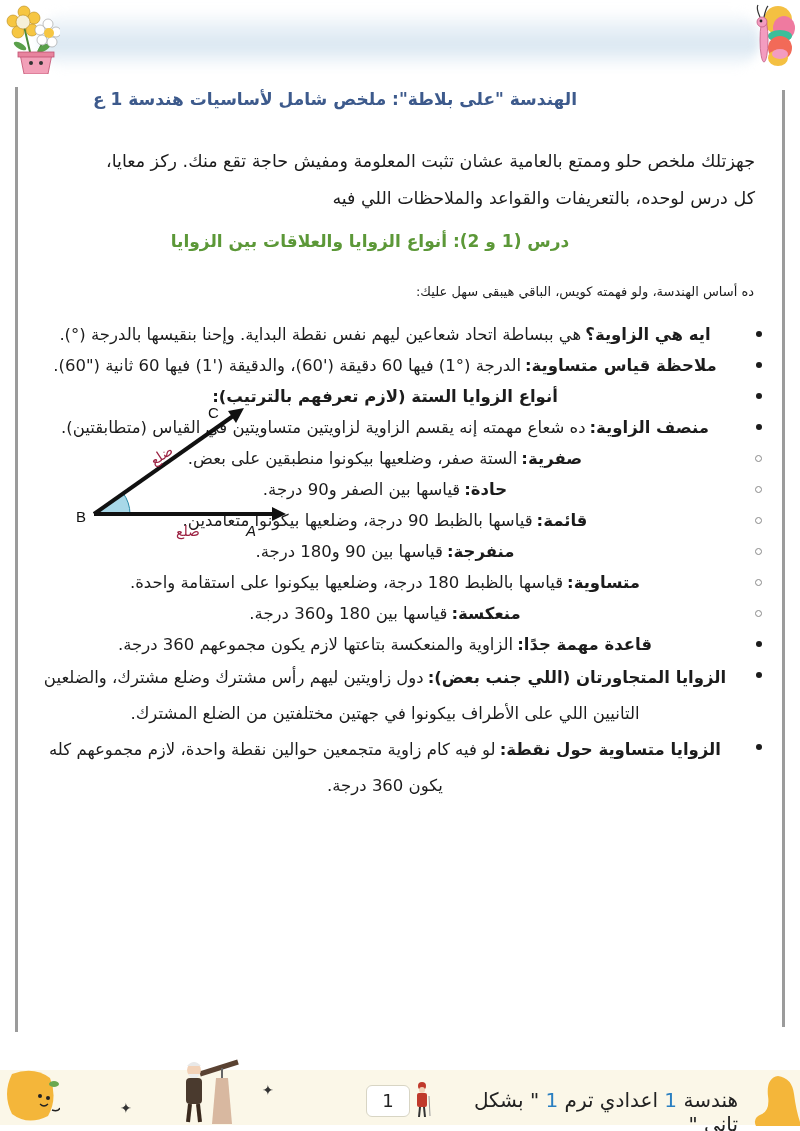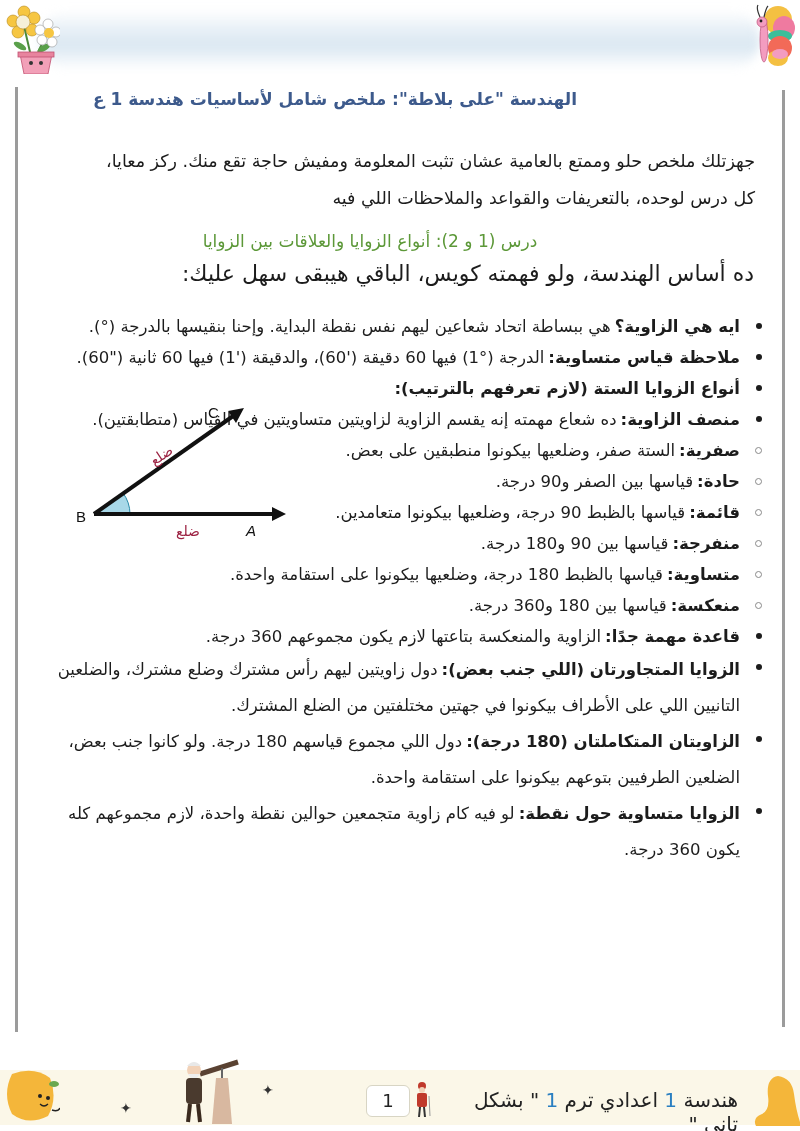--- a/index.html
+++ b/index.html
@@ -21,26 +21,26 @@
   .content {
     position: absolute; left: 30px; top: 84px; width: 740px;
     direction: rtl; text-align: right;
   }
   .doc-title {
     color: #3d5a8c; font-weight: bold; font-size: 17px; text-align: center;
     margin-right: 130px; height: 30px; line-height: 30px;
   }
   .intro { font-size: 17.5px; line-height: 37px; margin-top: 29px; padding-right: 15px; }
   .lesson-title {
-    color: #5c9838; font-weight: normal; font-size: 17px; text-align: center;
+    color: #5c9838; font-weight: bold; font-size: 17px; text-align: center;
     margin-top: 8px; margin-right: 60px; height: 32px; line-height: 32px;
   }
-  .lead { font-size: 22px; line-height: 30px; margin-top: 2px; padding-right: 16px; }
-
-  ul.items { list-style: none; margin-top: 22px; }
+  .lead { font-size: 13px; line-height: 30px; margin-top: 20px; padding-right: 16px; }
+
+  ul.items { list-style: none; margin-top: 12px; text-align: center; }
   ul.items li {
     position: relative; font-size: 16.5px; line-height: 31px; padding-right: 30px;
   }
   ul.items li .bullet {
     position: absolute; right: 8px; top: 12px; width: 6px; height: 6px; border-radius: 50%;
     background: #1c1c1c;
   }
   ul.items li.sub .bullet {
     background: transparent; border: 1px solid #8a8a8a; width: 7px; height: 7px; top: 12px;
   }
@@ -136,21 +136,20 @@
     <li><span class="bullet"></span><b>أنواع الزوايا الستة (لازم تعرفهم بالترتيب):</b></li>
     <li><span class="bullet"></span><b>منصف الزاوية:</b><span class="sp"></span><span>ده شعاع مهمته إنه يقسم الزاوية لزاويتين متساويتين في القياس (متطابقتين).</span></li>
     <li class="sub"><span class="bullet"></span><b>صفرية:</b><span class="sp"></span><span>الستة صفر، وضلعيها بيكونوا منطبقين على بعض.</span></li>
     <li class="sub"><span class="bullet"></span><b>حادة:</b><span class="sp"></span><span>قياسها بين الصفر و90 درجة.</span></li>
     <li class="sub"><span class="bullet"></span><b>قائمة:</b><span class="sp"></span><span>قياسها بالظبط 90 درجة، وضلعيها بيكونوا متعامدين.</span></li>
     <li class="sub"><span class="bullet"></span><b>منفرجة:</b><span class="sp"></span><span>قياسها بين 90 و180 درجة.</span></li>
     <li class="sub"><span class="bullet"></span><b>متساوية:</b><span class="sp"></span><span>قياسها بالظبط 180 درجة، وضلعيها بيكونوا على استقامة واحدة.</span></li>
     <li class="sub"><span class="bullet"></span><b>منعكسة:</b><span class="sp"></span><span>قياسها بين 180 و360 درجة.</span></li>
     <li><span class="bullet"></span><b>قاعدة مهمة جدًا:</b><span class="sp"></span><span>الزاوية والمنعكسة بتاعتها لازم يكون مجموعهم 360 درجة.</span></li>
     <li class="wrap"><span class="bullet"></span><b>الزوايا المتجاورتان (اللي جنب بعض):</b><span class="sp"></span><span>دول زاويتين ليهم رأس مشترك وضلع مشترك، والضلعين التانيين اللي على الأطراف بيكونوا في جهتين مختلفتين من الضلع المشترك.</span></li>
-    <li class="wrap"><span class="bullet"></span><b>الزاويتان المتكاملتان (180 درجة):</b><span class="sp"></span><span>دول اللي مجموع قياسهم 180 درجة. ولو كانوا جنب بعض، الضلعين الطرفيين بتوعهم بيكونوا على استقامة واحدة.</span></li>
     <li class="wrap"><span class="bullet"></span><b>الزوايا متساوية حول نقطة:</b><span class="sp"></span><span>لو فيه كام زاوية متجمعين حوالين نقطة واحدة، لازم مجموعهم كله يكون 360 درجة.</span></li>
   </ul>
 </div>
 
 <svg class="diagram" viewBox="0 0 230 150">
   <path d="M24 116 L60 116 A36 36 0 0 0 53 95 Z" fill="#a8d8e8" stroke="#2a8aa8" stroke-width="1"></path>
   <line x1="24" y1="116" x2="208" y2="116" stroke="#111" stroke-width="4"></line>
   <polygon points="216,116 202,109 202,123" fill="#111"></polygon>
   <line x1="24" y1="116" x2="166" y2="16" stroke="#111" stroke-width="4"></line>
   <polygon points="174,10 158,13 166,25" fill="#111"></polygon>

